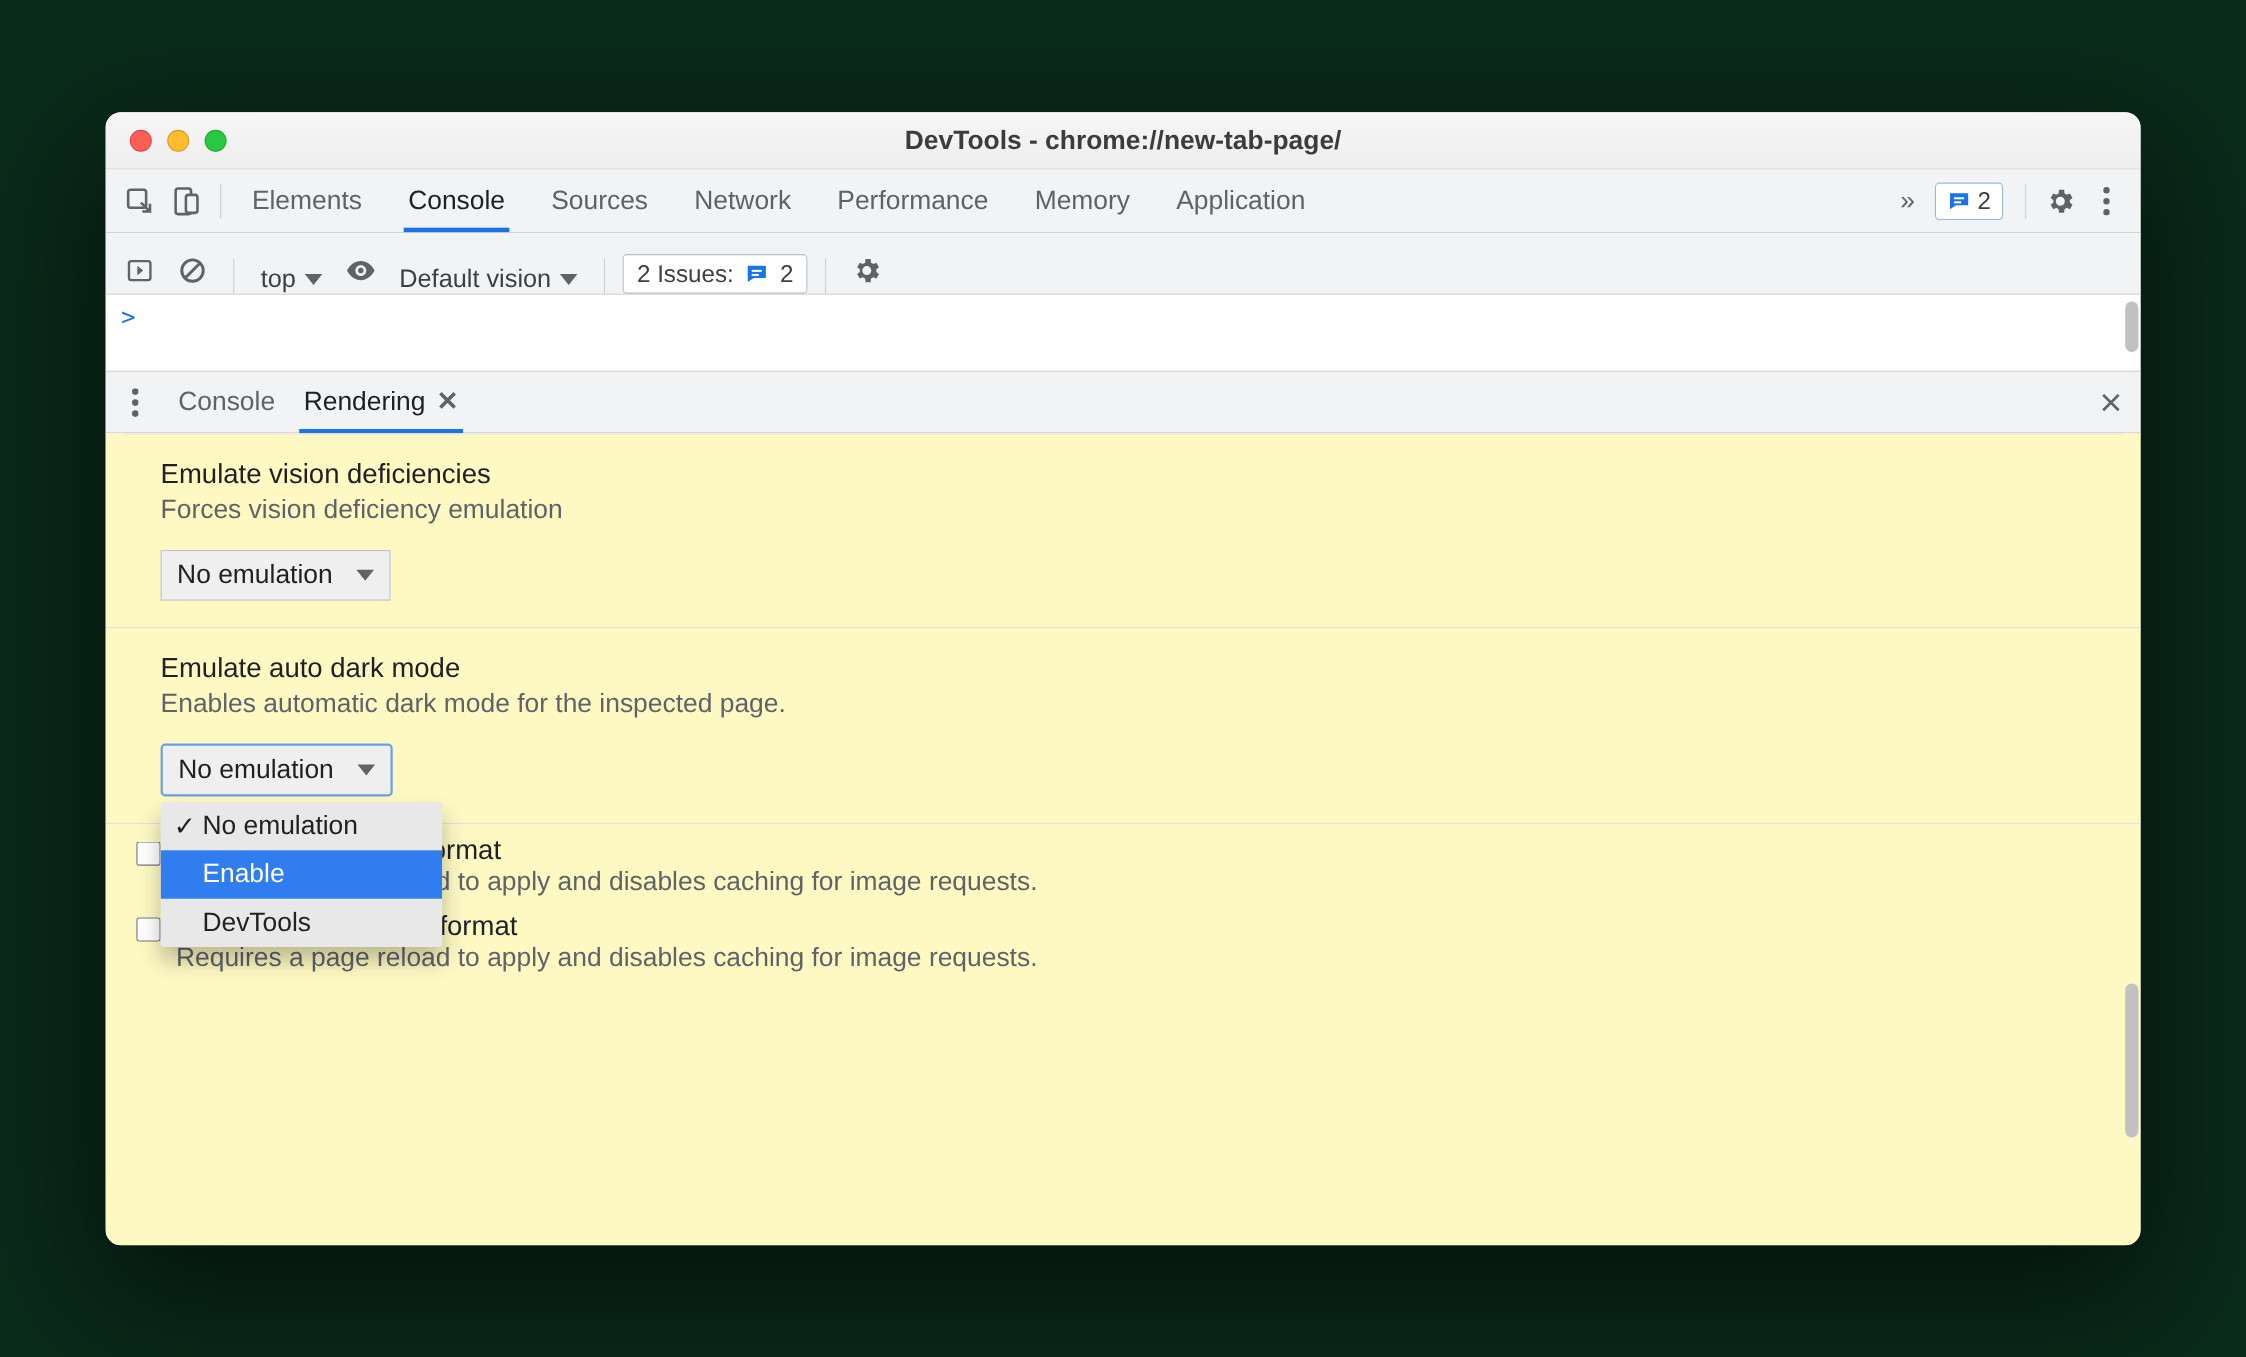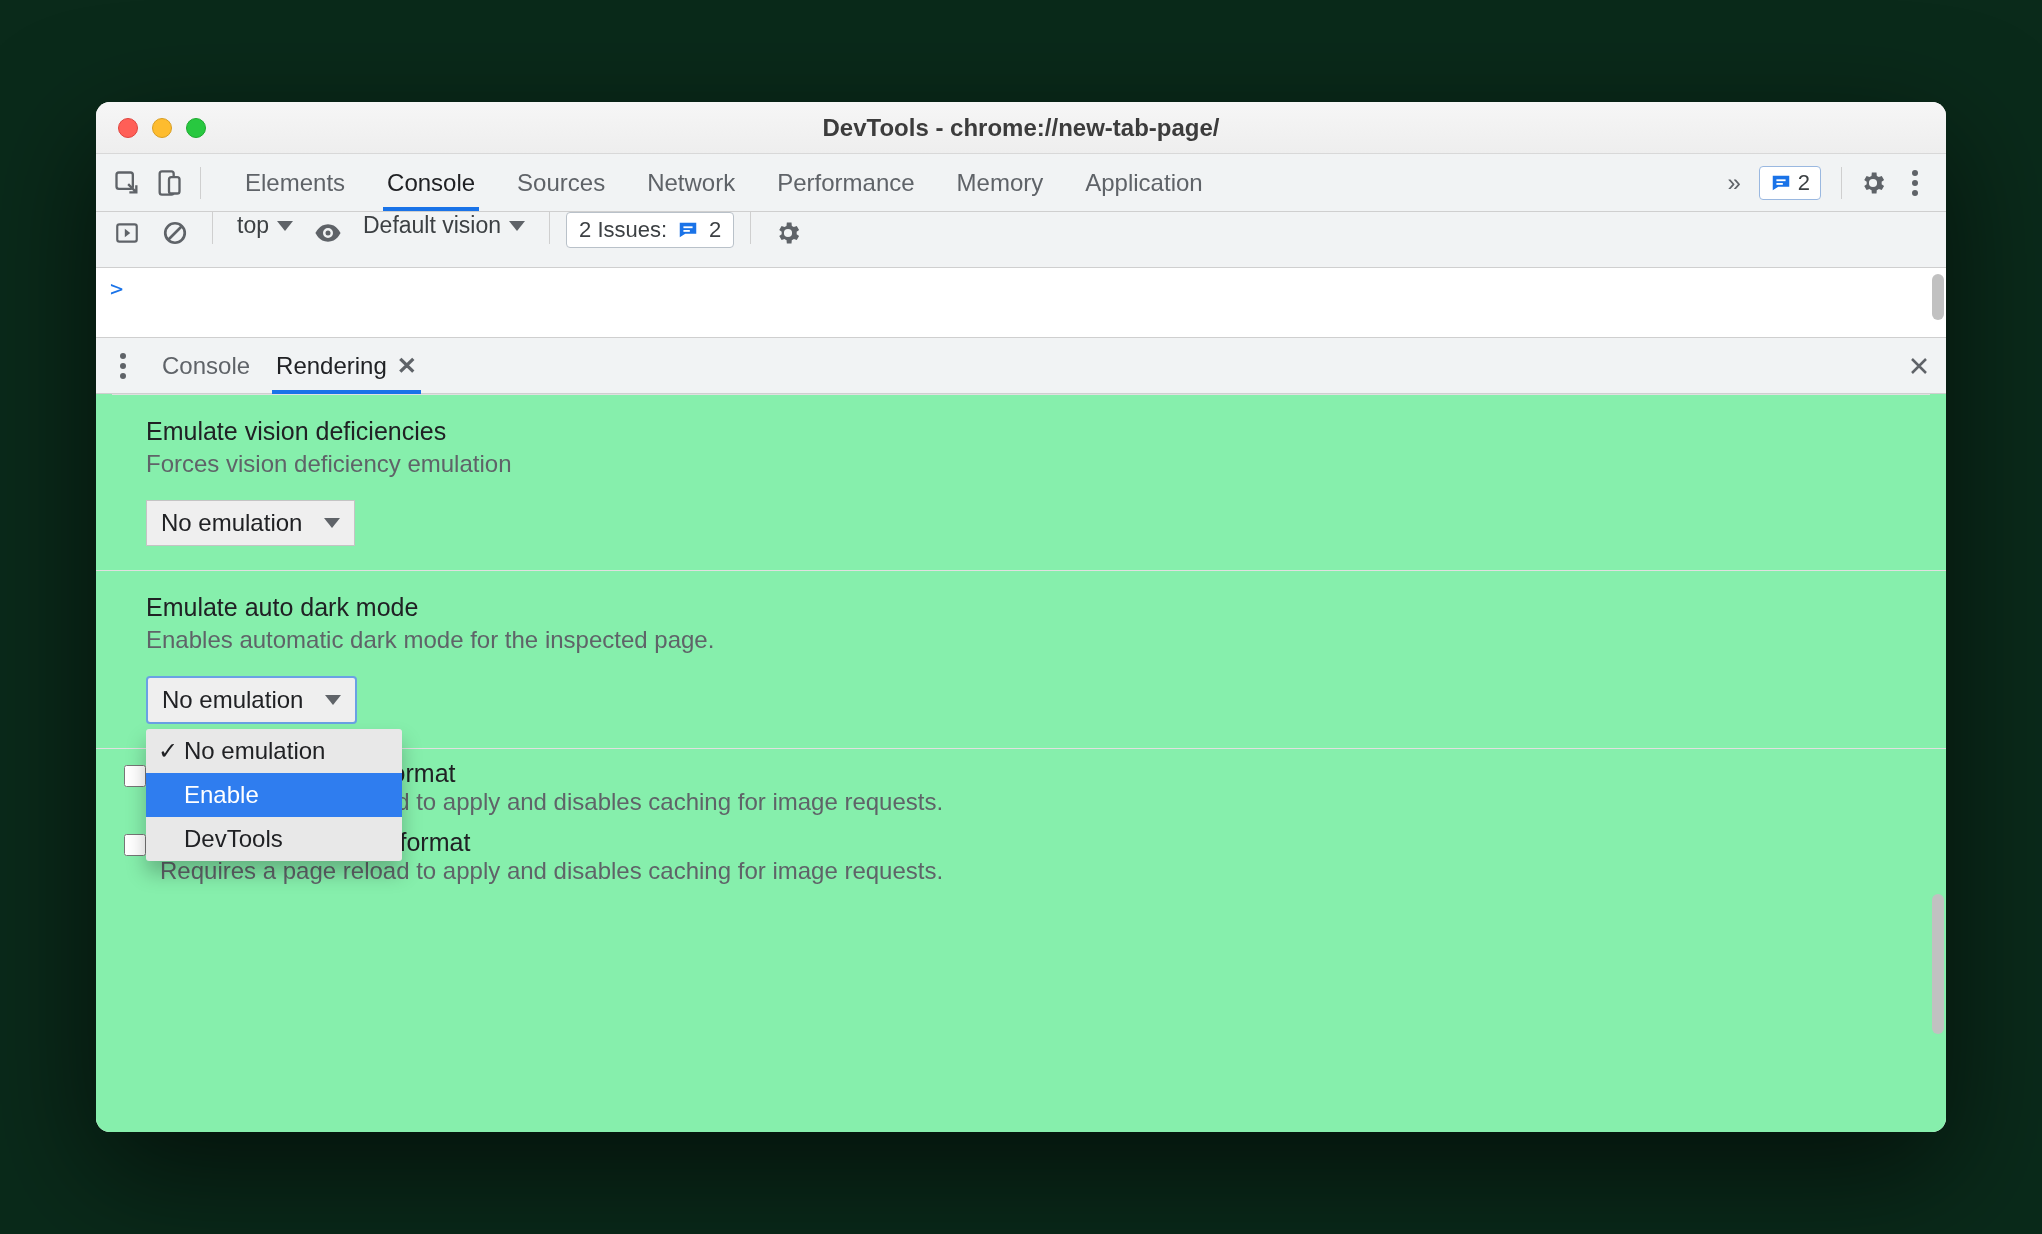--- a/index.html
+++ b/index.html
@@ -42,38 +42,38 @@
     height: 58px;
     background:#f1f3f4;
     border-bottom:1px solid #cfcfcf;
     display:flex;
     align-items:center;
     padding: 0 10px;
     gap: 0;
   }
   .icon-btn { width:42px; height:42px; display:flex; align-items:center; justify-content:center; color:#606367; cursor:pointer; }
   .vdiv { width:1px; height:32px; background:#cfcfcf; margin:0 10px; }
-  .tabgroup { display:flex; align-items:center; gap: 34px; margin-left: 30px; flex:1; }
+  .tabgroup { display:flex; align-items:center; gap: 34px; margin-left: 14px; flex:1; }
   .tab { font-size:24px; color:#5f6368; padding: 14px 4px; cursor:pointer; }
   .tab.active { color:#202124; font-weight:500; border-bottom:4px solid #1a73e8; padding-bottom:10px; }
   .overflow-arrows { font-size:24px; color:#5f6368; padding:0 8px; }
   .badge {
     display:flex; align-items:center; gap:6px;
     border:1px solid #9ab8e0; border-radius:4px;
     padding:3px 10px; font-size:22px; color:#3c4043;
     background:#fff;
   }
   .badge svg { width:22px; height:22px; }
   
   .filterbar {
     height:56px;
     background:#f1f3f4;
     border-bottom:1px solid #cfcfcf;
     display:flex;
-    align-items:flex-start;
+    align-items:flex-end;
     padding:0 10px;
     gap:6px;
   }
   .ctx-select { display:flex; align-items:center; gap:8px; font-size:23px; color:#3c4043; padding:0 8px; cursor:pointer;}
   .filter-input {
     flex:1; height:40px; border:1px solid #cfcfcf; border-radius:4px;
     padding:0 14px; font-size:23px; color:#80868b; background:#fff;
     margin: 0 10px;
   }
   .levels { display:flex; align-items:center; gap:8px; font-size:23px; color:#3c4043; cursor:pointer; padding:0 8px;}
@@ -93,21 +93,21 @@
   .drawer-tabs {
     height:56px; background:#f1f3f4; border-bottom:1px solid #cfcfcf;
     display:flex; align-items:center; padding:0 10px; gap:18px;
   }
   .drawer-tabs .icon-btn { width:34px; }
   .dtab { font-size:24px; color:#5f6368; padding:14px 4px; cursor:pointer; display:flex; align-items:center; gap:10px;}
   .dtab.active { color:#202124; border-bottom:4px solid #1a73e8; padding-bottom:10px;}
   .dtab .close-x { font-weight:600; color:#5f6368; }
   .drawer-spacer { flex:1; }
   
-  .content { flex:1; overflow:auto; background:#86efac; position:relative; }
+  .content { flex:1; overflow:auto; background:#fef9c3; position:relative; }
   .section { padding:22px 50px 24px; border-bottom:1px solid #e0e0e0; }
   .section .title-row { font-size:25px; color:#202124; margin-bottom:4px; }
   .section .desc-row { font-size:24px; color:#5f6368; margin-bottom:22px;}
   .select-box {
     display:inline-flex; align-items:center; gap:22px;
     border:1px solid #c4c4c4; background:#efefef;
     padding:8px 14px; font-size:24px; color:#202124;
     cursor:pointer;
   }
   .select-box.focused { border:2px solid #6aa1e4; background:#efefef; border-radius:4px;}

